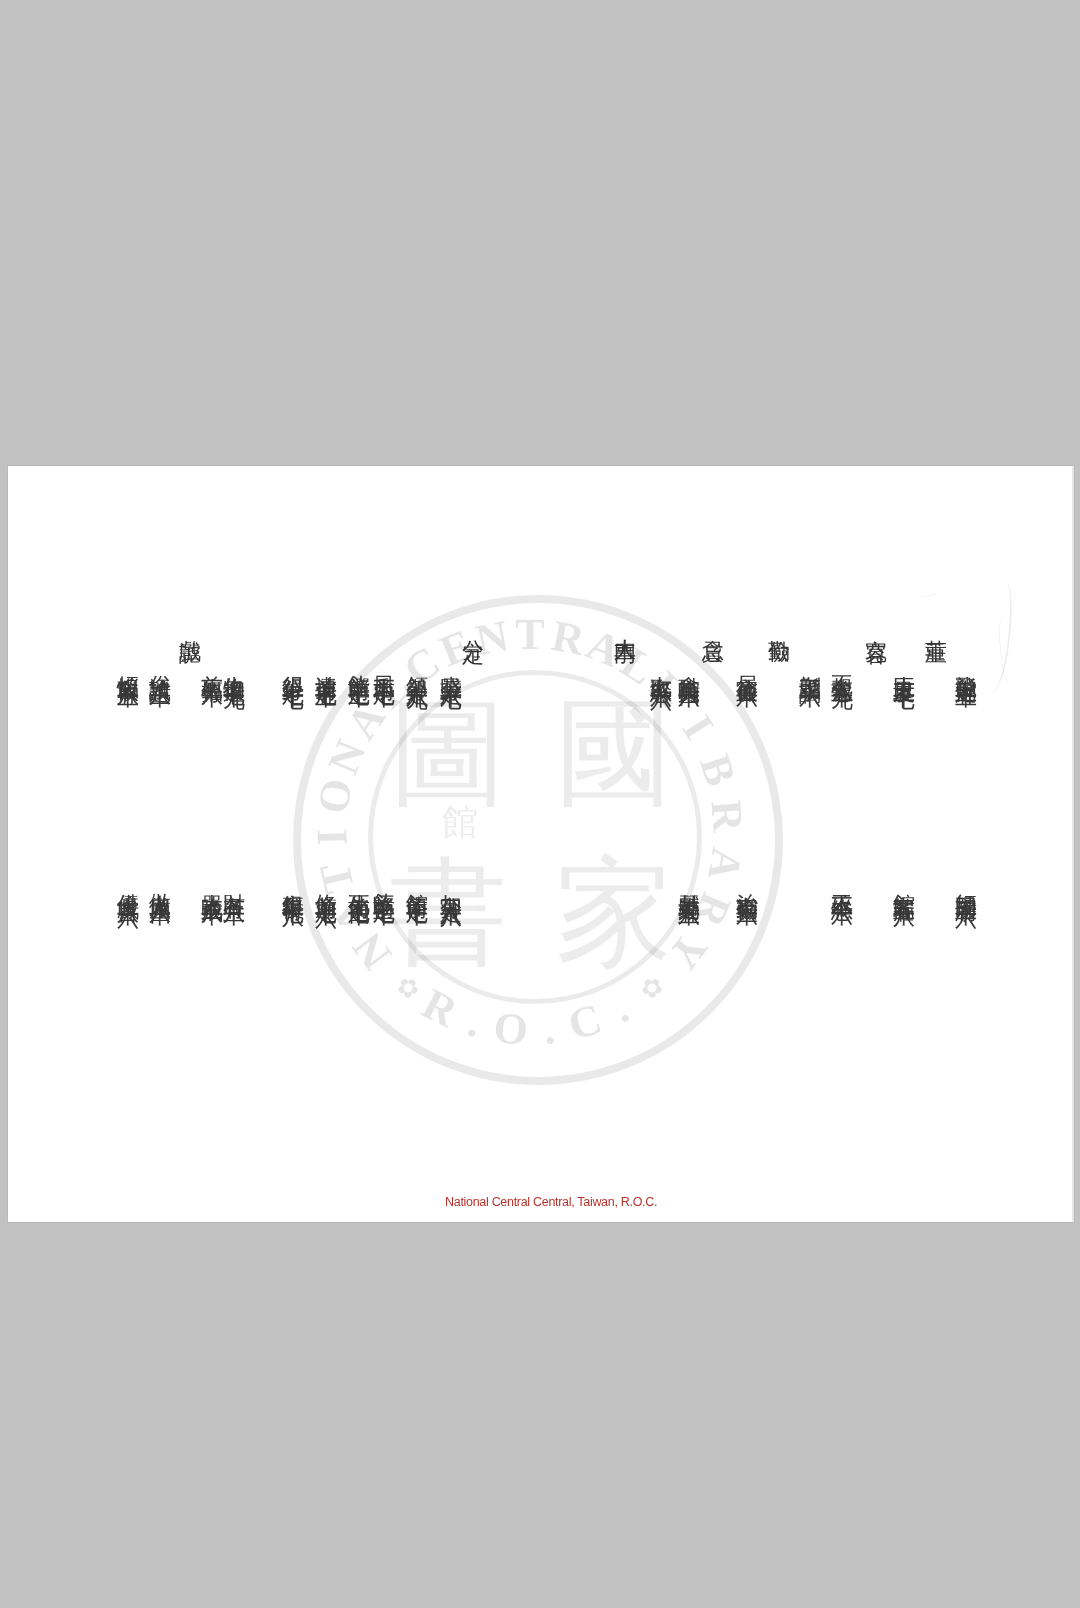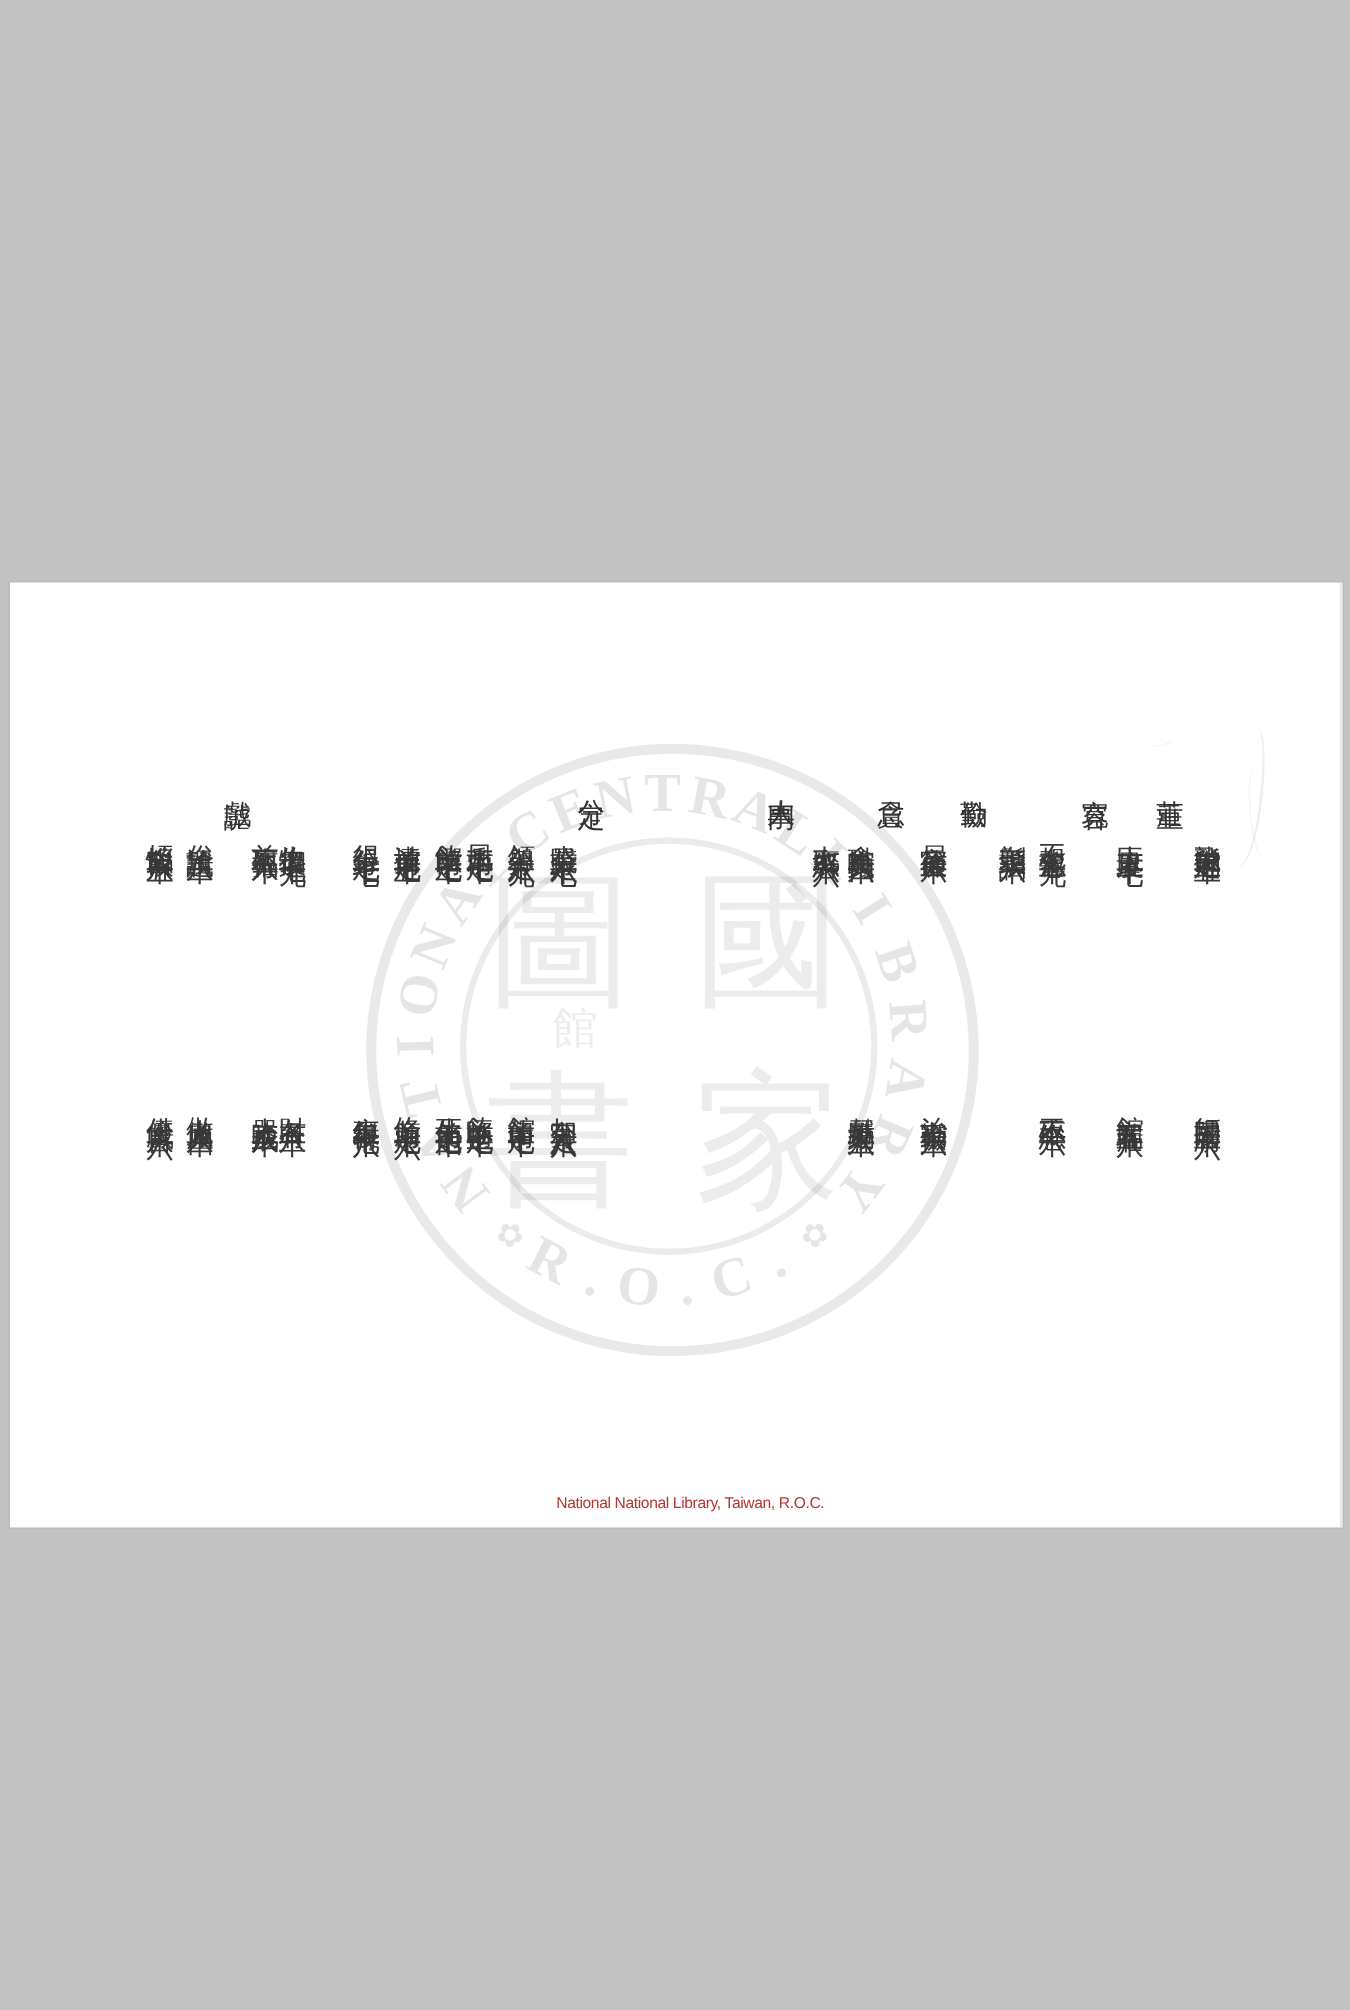--- a/index.html
+++ b/index.html
@@ -173,14 +173,14 @@
       <div class="col" style="left: 215px; top: 410px;">財各有主八十</div>
       <div class="col" style="left: 193px; top: 192px;">前生福分八十一</div>
       <div class="col" style="left: 193px; top: 410px;">大器晚成八十二</div>
       <div class="col section" style="left: 171px; top: 156px;">戲謔</div>
       <div class="col" style="left: 141px; top: 192px;">俗語試題八十三</div>
       <div class="col" style="left: 141px; top: 410px;">做人做屋八十四</div>
       <div class="col" style="left: 109px; top: 192px;">煩惱自取八十五</div>
       <div class="col" style="left: 109px; top: 410px;">俳優戲言八十六</div>
     </div>
 
-  <div class="caption">National National Library, Taiwan, R.O.C.</div>
+  <div class="caption">National Central Central, Taiwan, R.O.C.</div>
 </div>
 
 </body></html>

